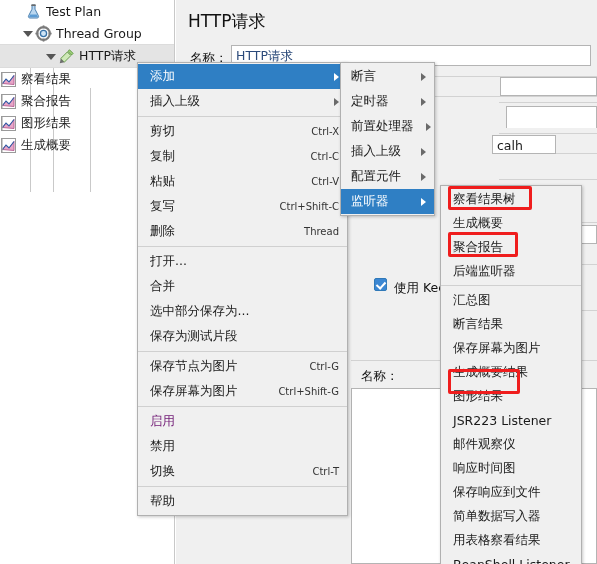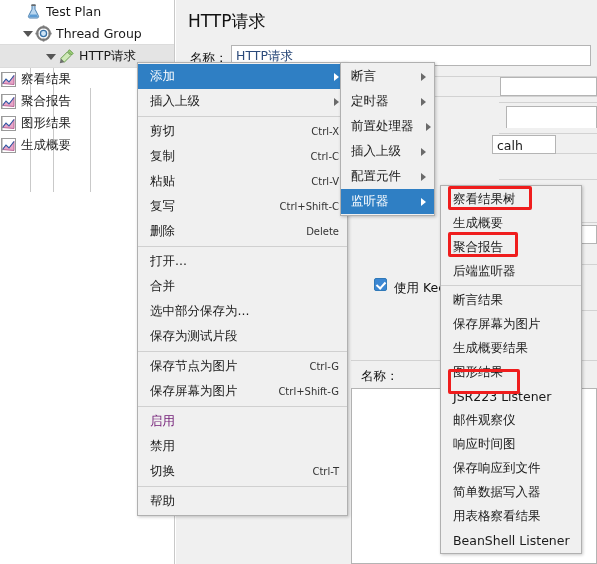--- a/index.html
+++ b/index.html
@@ -288,21 +288,21 @@
     <div class="mi">
       <span class="ml">粘贴</span>
       <span class="acc">Ctrl-V</span>
     </div>
     <div class="mi">
       <span class="ml">复写</span>
       <span class="acc">Ctrl+Shift-C</span>
     </div>
     <div class="mi">
       <span class="ml">删除</span>
-      <span class="acc">Delete</span>
+      <span class="acc">Thread</span>
     </div>
     <div class="msep"></div>
     <div class="mi">
       <span class="ml">打开...</span>
     </div>
     <div class="mi">
       <span class="ml">合并</span>
     </div>
     <div class="mi">
       <span class="ml">选中部分保存为...</span>
@@ -370,20 +370,23 @@
     <div class="mi">
       <span class="ml">生成概要</span>
     </div>
     <div class="mi">
       <span class="ml">聚合报告</span>
     </div>
     <div class="mi">
       <span class="ml">后端监听器</span>
     </div>
     <div class="msep"></div>
+    <div class="mi">
+      <span class="ml">汇总图</span>
+    </div>
     <div class="mi">
       <span class="ml">断言结果</span>
     </div>
     <div class="mi">
       <span class="ml">保存屏幕为图片</span>
     </div>
     <div class="mi">
       <span class="ml">生成概要结果</span>
     </div>
     <div class="mi">

